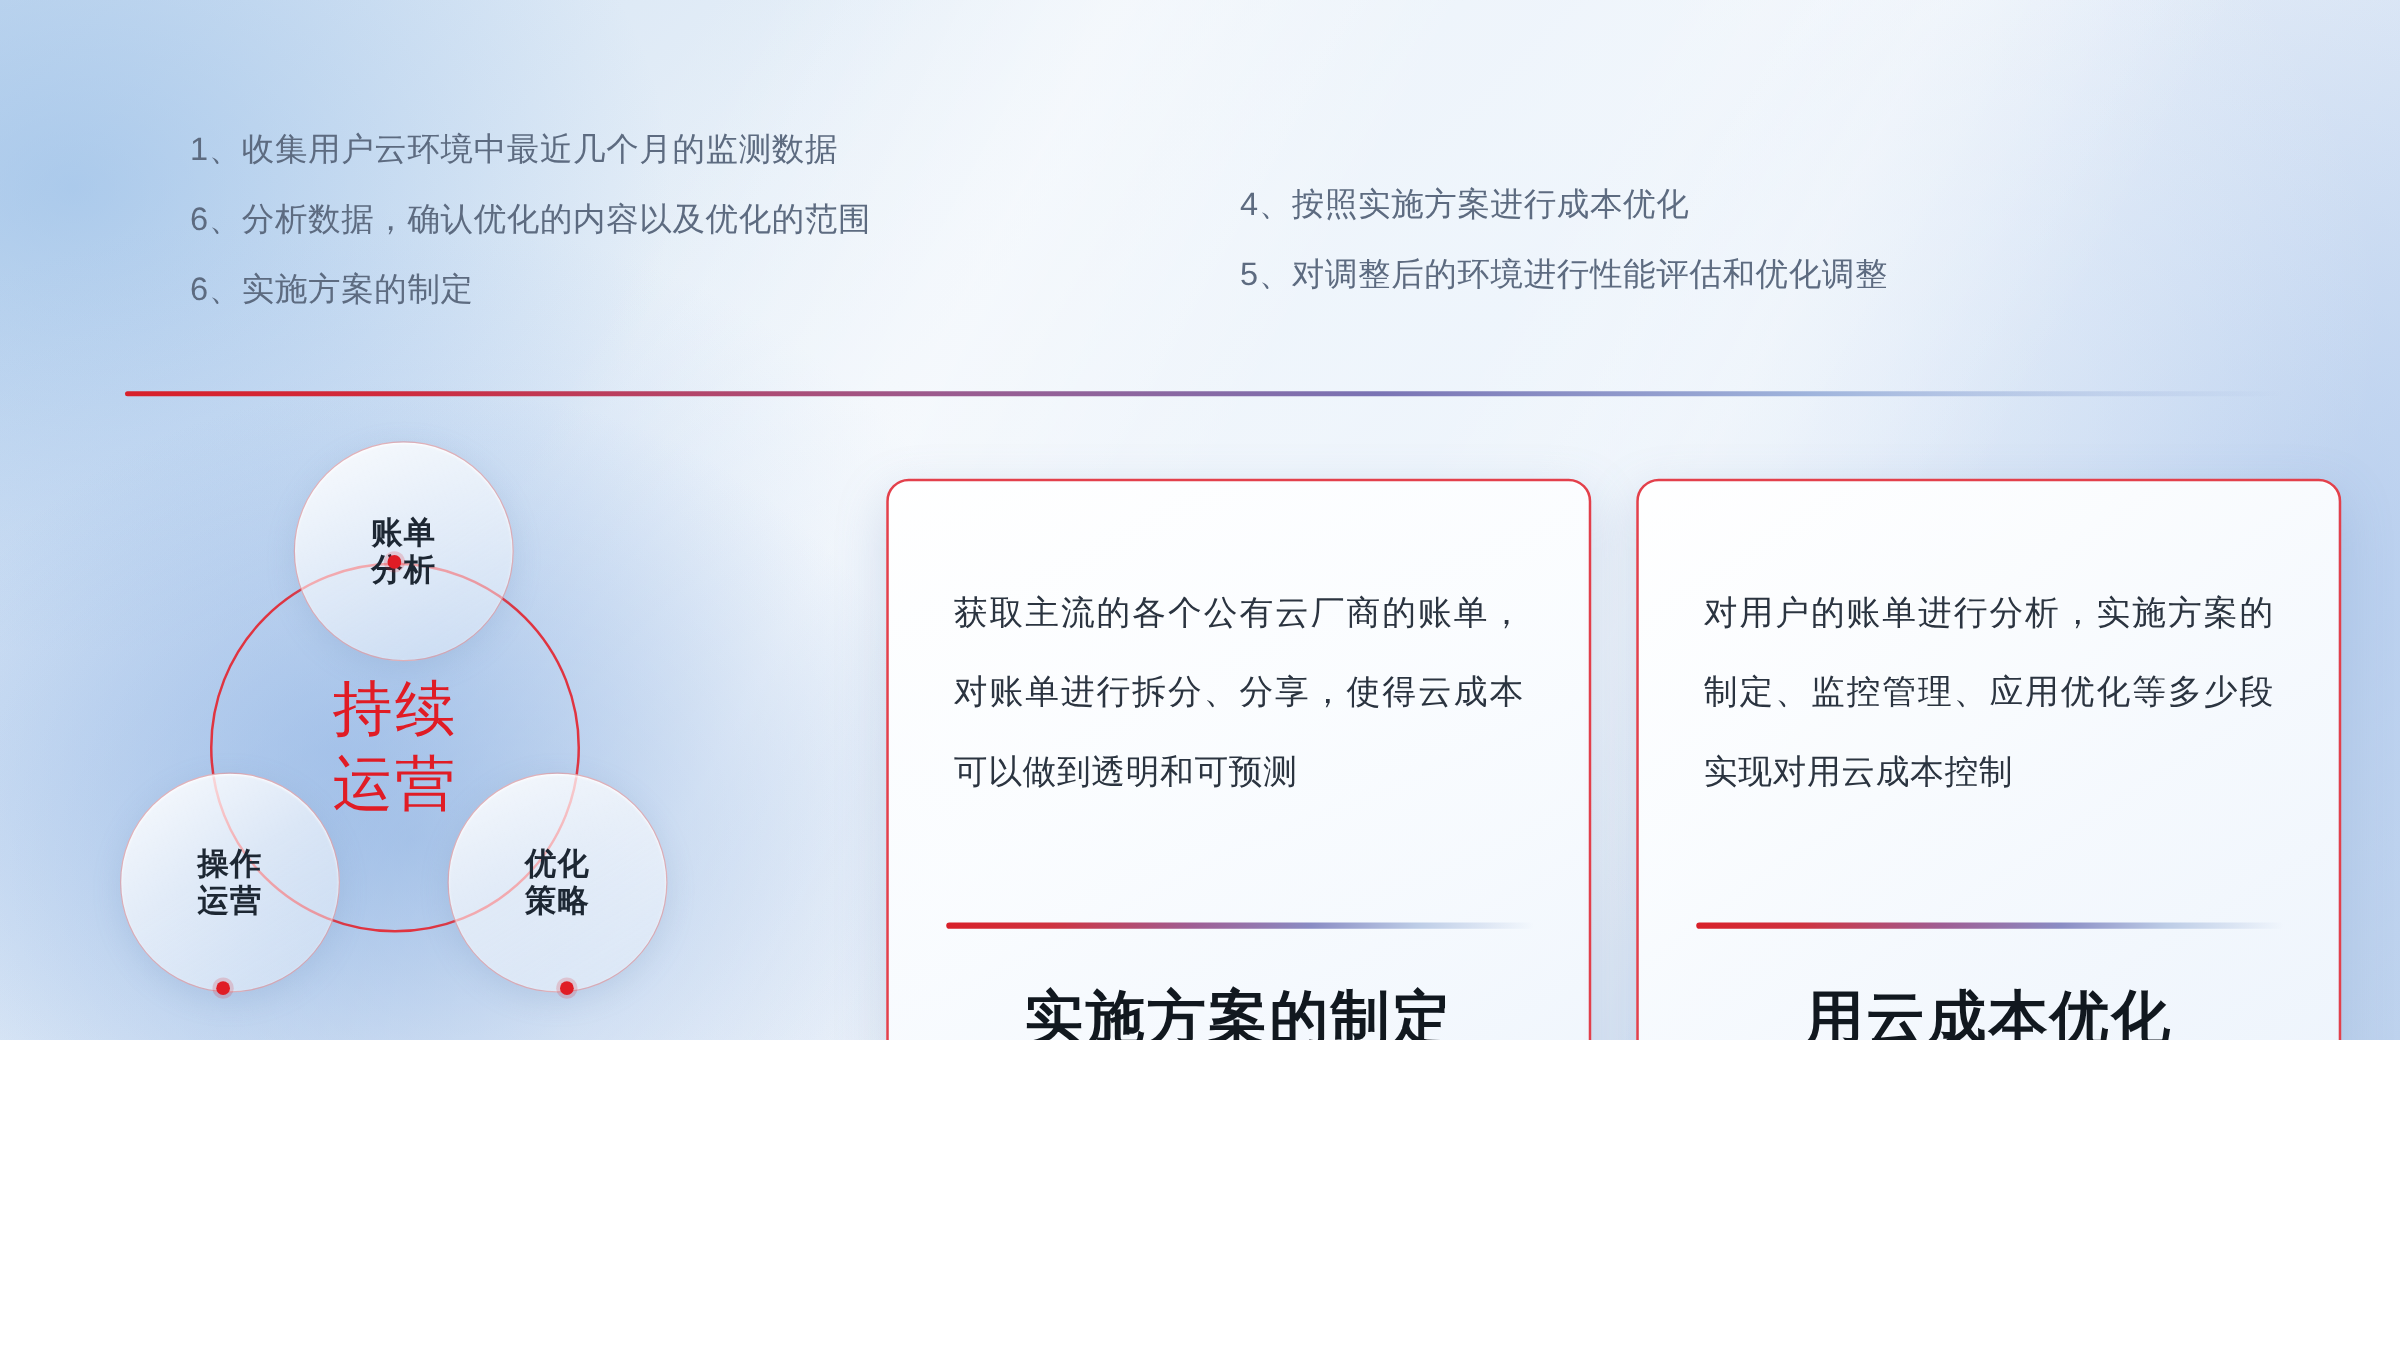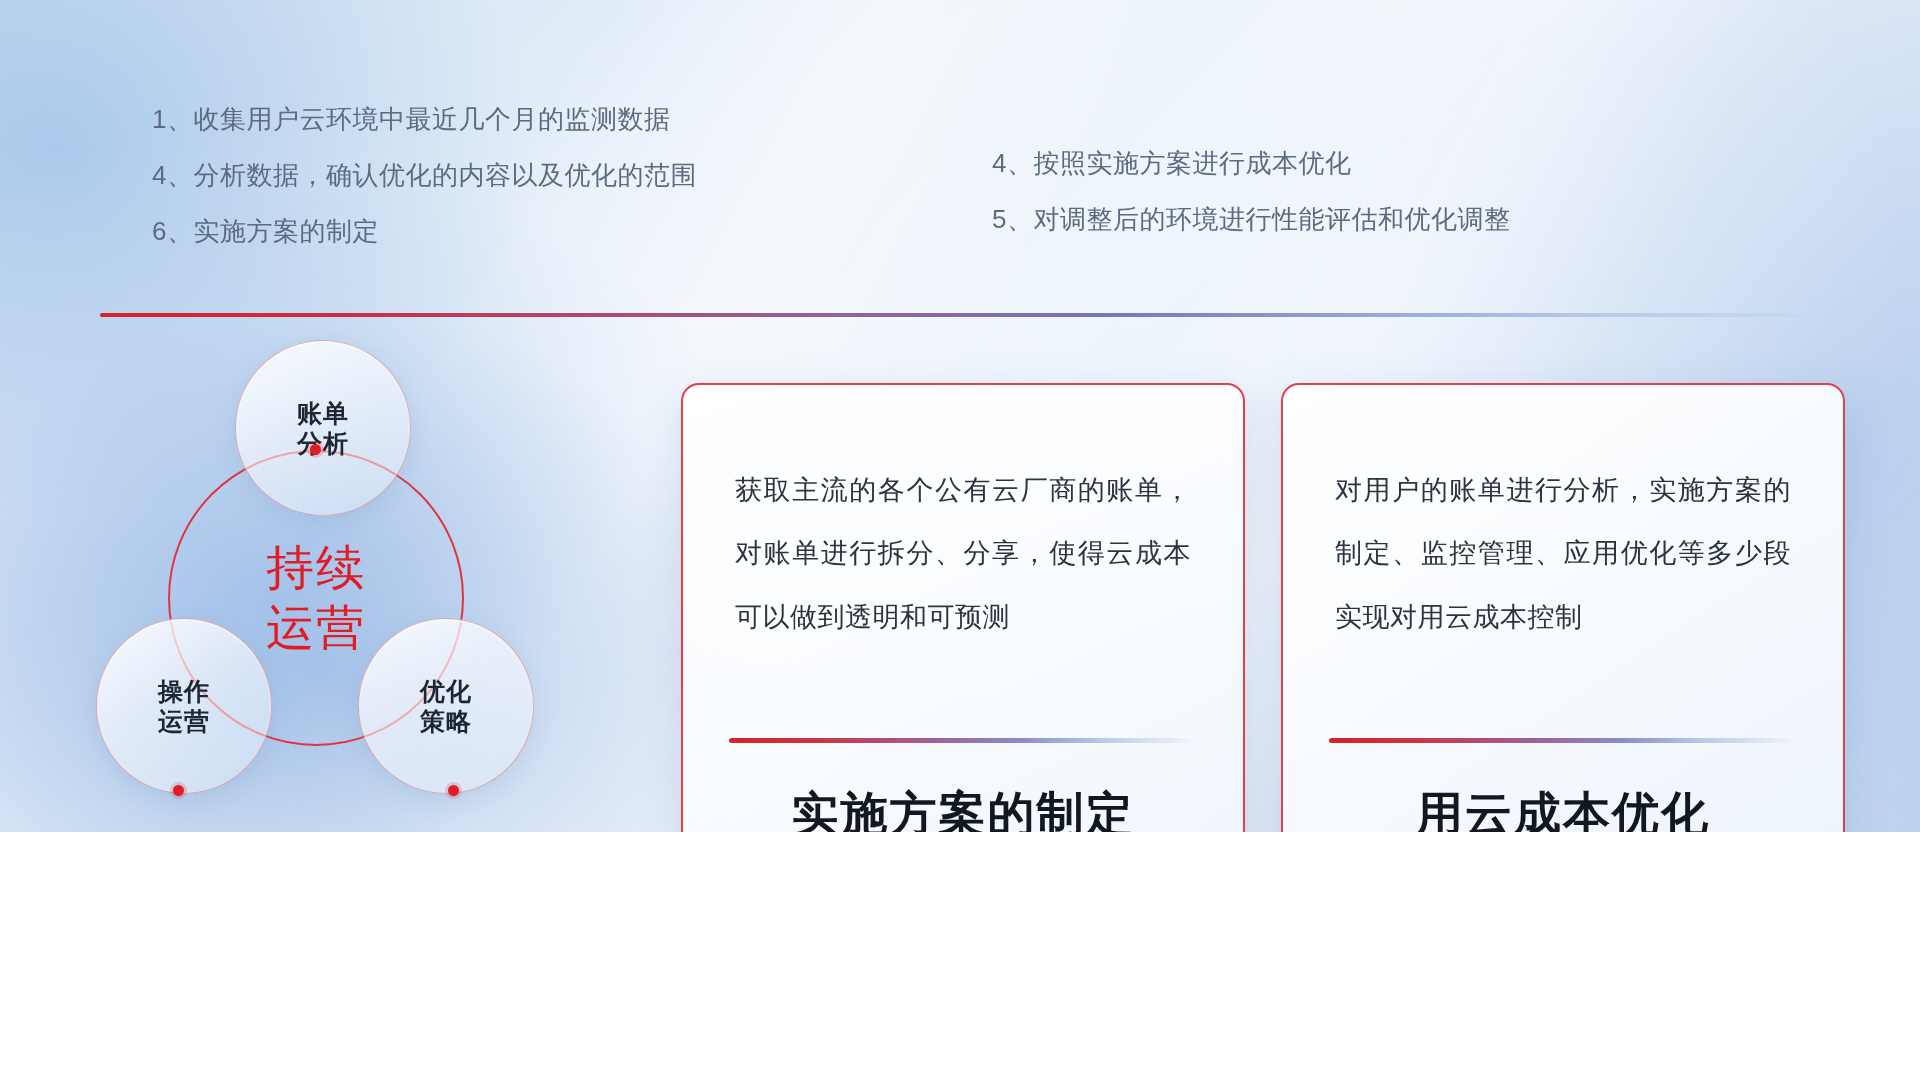--- a/index.html
+++ b/index.html
@@ -94,21 +94,21 @@
     display: flex;
     align-items: center;
     justify-content: center;
     text-align: center;
     color: #1d2733;
     font-weight: bold;
     letter-spacing: 1px;
   }
   .bubble .lbl { line-height: 1.22; font-size: 25px; }
 
-  #bubble-top    { left: 139px; top: 0px;   width: 174px; height: 174px; }
+  #bubble-top    { left: 139px; top: 13px;   width: 174px; height: 174px; }
   #bubble-left   { left: 0px;   top: 278px; width: 174px; height: 174px; }
   #bubble-right  { left: 262px; top: 278px; width: 174px; height: 174px; }
 
   #ring {
     position: absolute;
     left: 72px;
     top: 110px;
     width: 296px;
     height: 296px;
     border-radius: 50%;
@@ -146,20 +146,21 @@
 
   
   .card {
     position: absolute;
     border-radius: 18px;
     border: 2px solid #e3404b;
     background: linear-gradient(155deg, rgba(255,255,255,0.96) 0%, rgba(251,253,255,0.93) 42%, rgba(240,246,253,0.92) 100%);
     box-shadow: 0 14px 40px rgba(110,145,190,0.25), inset 0 1px 0 rgba(255,255,255,0.95);
     z-index: 6;
     overflow: hidden;
+    margin-left: 28px;
   }
   #card-1 { left: 681px;  top: 383px; width: 560px; height: 540px; }
   #card-2 { left: 1281px; top: 383px; width: 560px; height: 540px; }
 
   .card-body {
     padding: 74px 52px 0 52px;
     font-size: 27px;
     line-height: 2.35;
     color: #2b3440;
     letter-spacing: 0.5px;
@@ -188,21 +189,21 @@
     letter-spacing: 2px;
   }
 </style>
 </head>
 <body>
 
 <div id="slide">
 
   <div class="list" id="list-left">
     <div class="list-item">1、收集用户云环境中最近几个月的监测数据</div>
-    <div class="list-item">4、分析数据，确认优化的内容以及优化的范围</div>
+    <div class="list-item">6、分析数据，确认优化的内容以及优化的范围</div>
     <div class="list-item">6、实施方案的制定</div>
   </div>
 
   <div class="list" id="list-right">
     <div class="list-item">4、按照实施方案进行成本优化</div>
     <div class="list-item">5、对调整后的环境进行性能评估和优化调整</div>
   </div>
 
   <div id="divider"></div>
 

